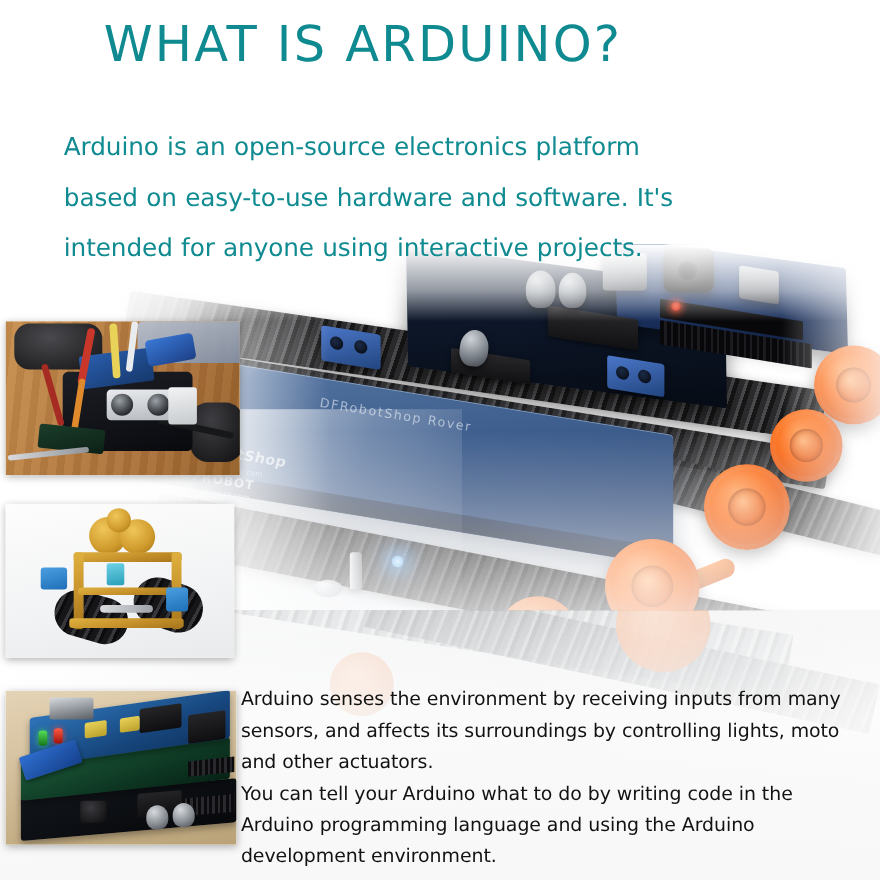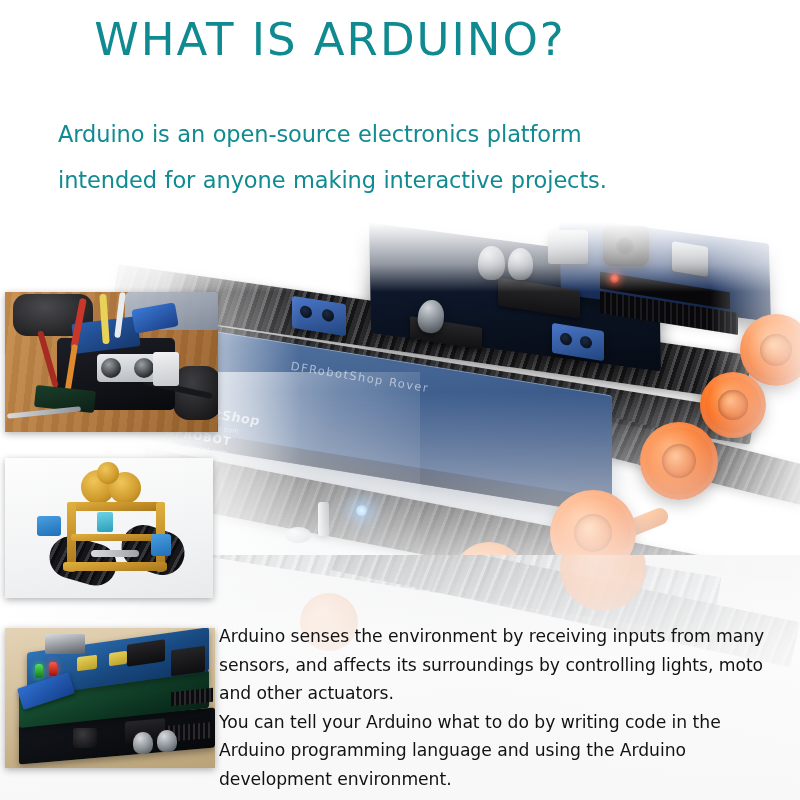--- a/index.html
+++ b/index.html
@@ -421,21 +421,22 @@
 </style>
 </head>
 <body>
 
 <div id="page">
 
   <div class="header-block">
     <h1 class="main-title">WHAT IS ARDUINO?</h1>
     <p class="intro">
       <span class="l">Arduino is an open-source electronics platform</span>
-      <span class="l">intended for anyone making interactive projects.</span>
+      <span class="l">based on easy-to-use hardware and software. It's</span>
+      <span class="l">intended for anyone using interactive projects.</span>
     </p>
   </div>
 
   <div class="hero">
     <div class="hero-canvas">
       <div class="photo-bg"></div>
 
       <div class="tread tread-top"></div>
       <div class="tread tread-top2"></div>
       <div class="tread tread-far"></div>

